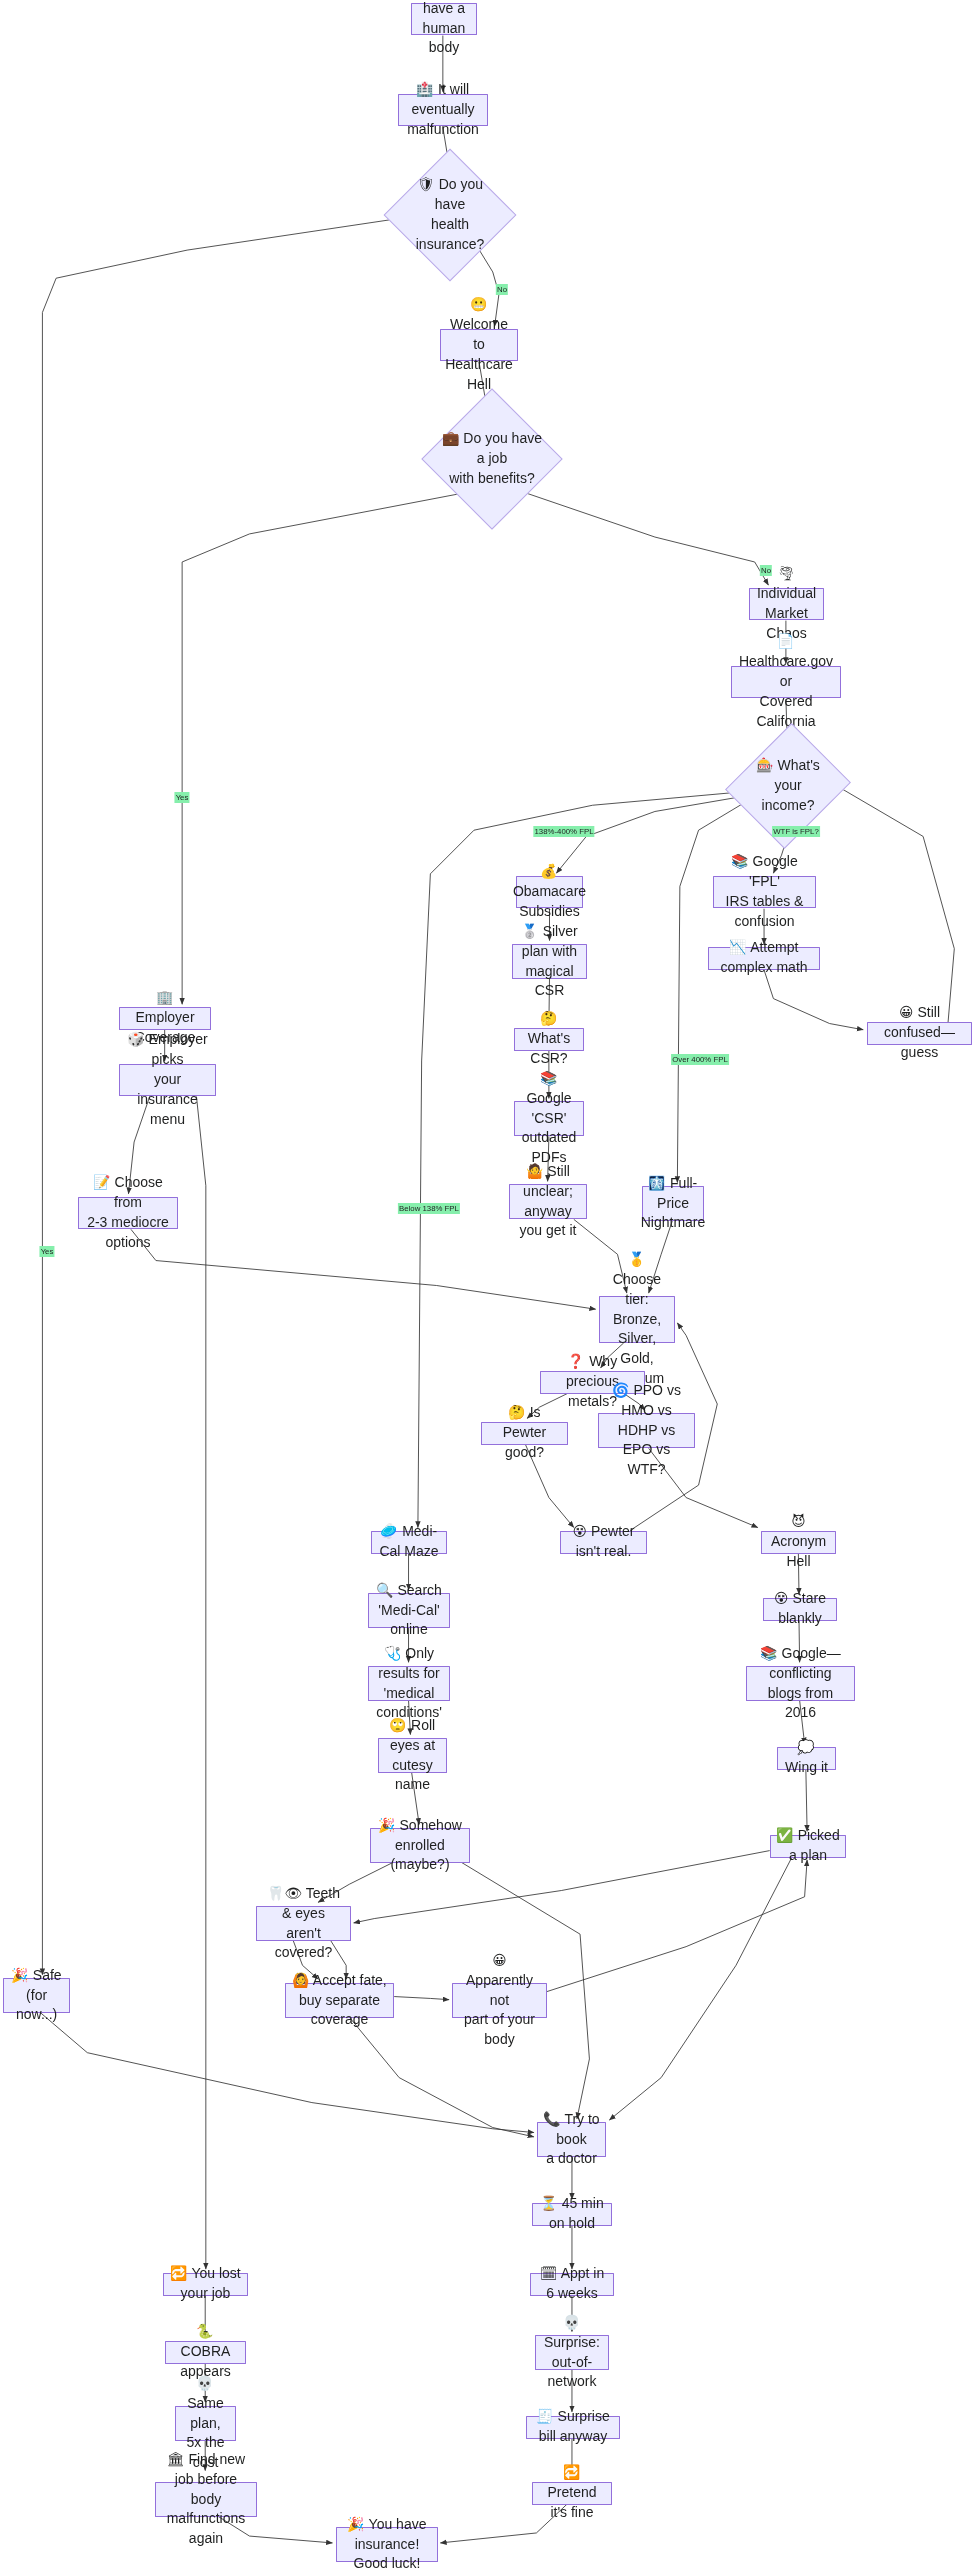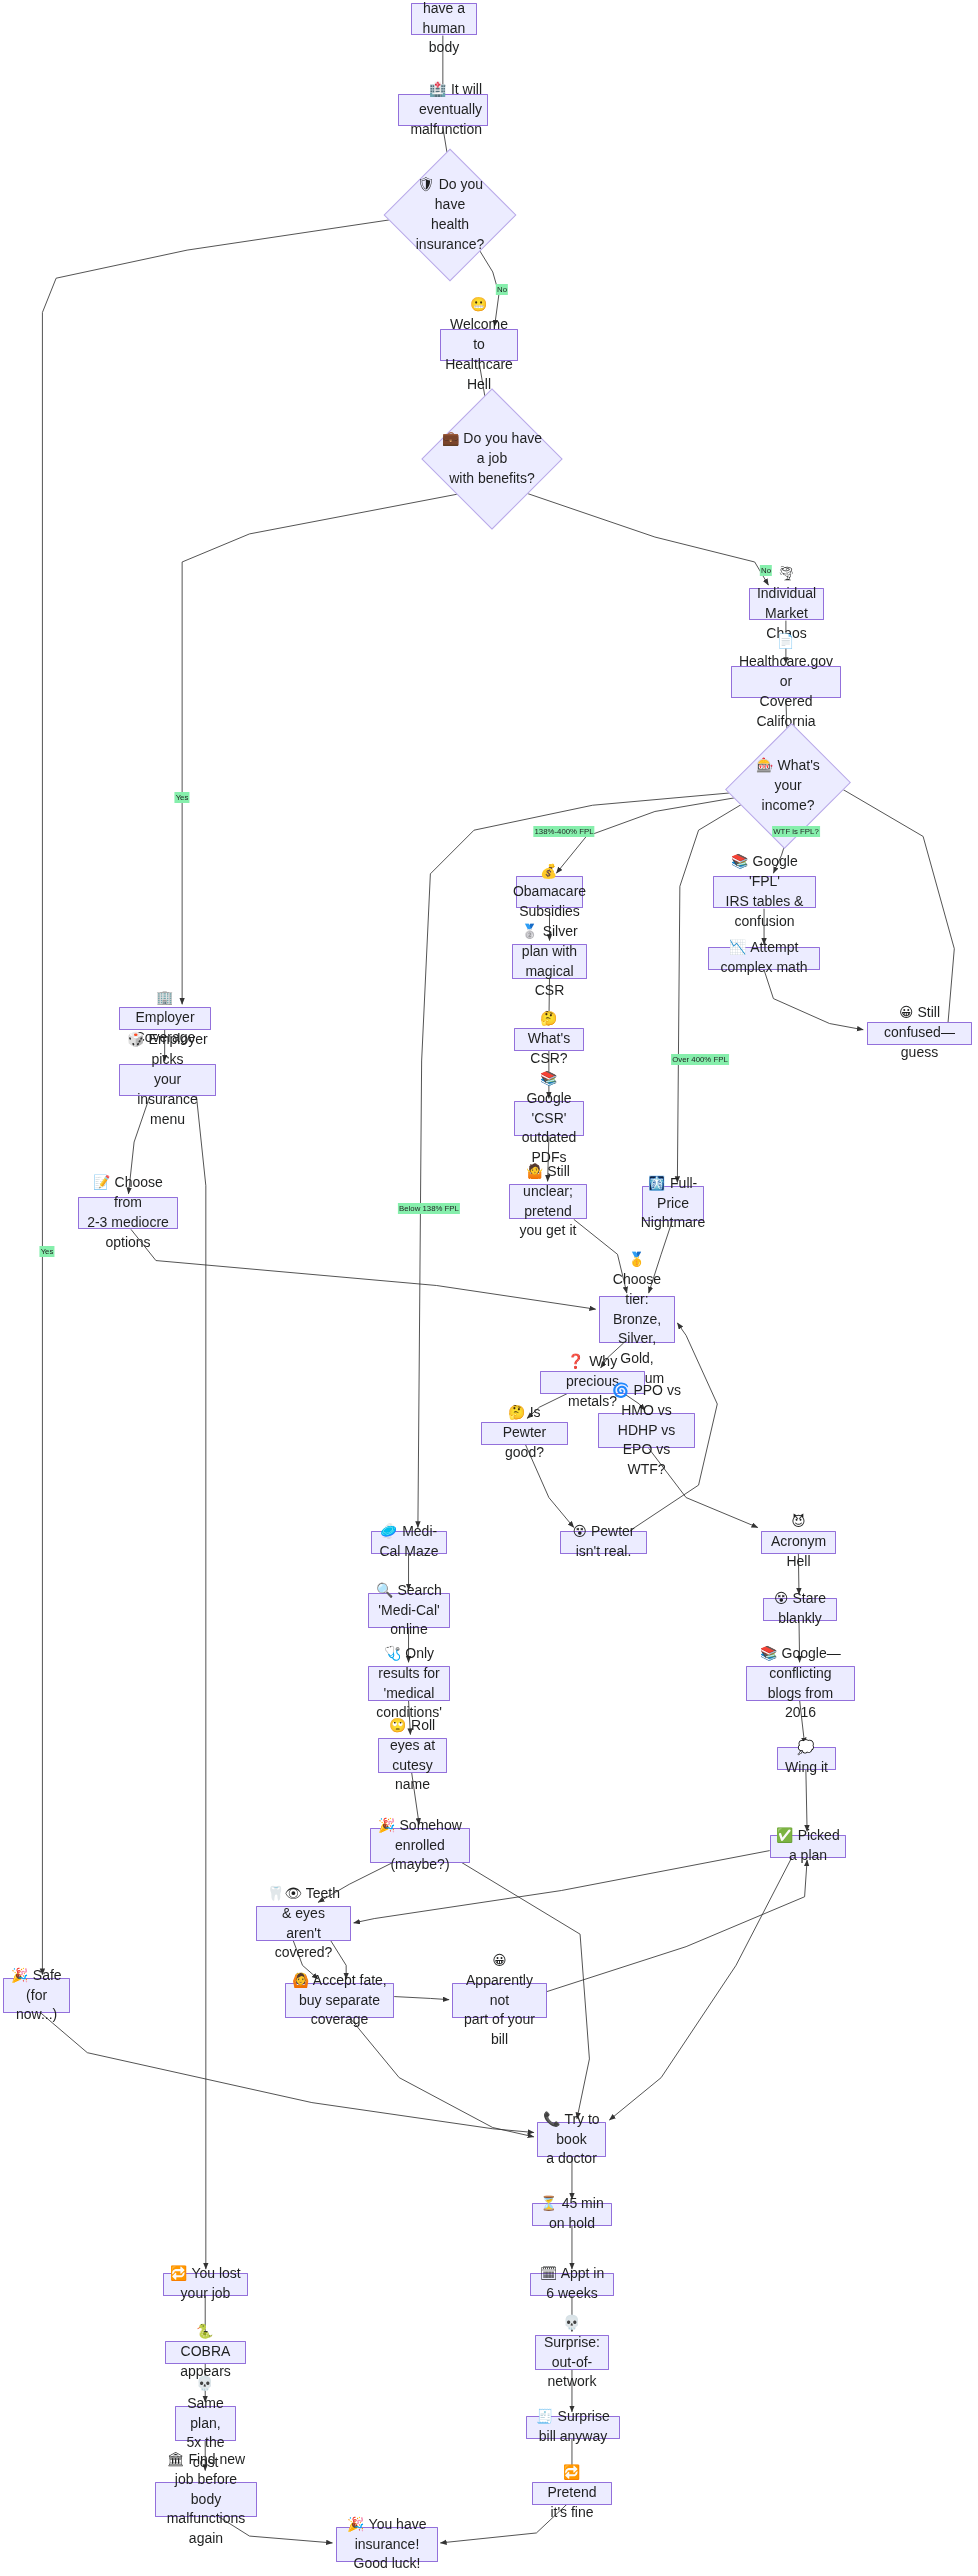--- a/index.html
+++ b/index.html
@@ -197,21 +197,21 @@
 
       <path d="M330,4021 L400,4065 L533,4076"></path>
 
       <path d="M910,4013 L860,4060 L706,4076"></path>
     </g>
   </svg>
 
   <div id="nodes-layer">
       <div class="node" style="left: 411px; top: 2.5px; width: 66px; height: 32px;"><span>🧍 You have a
 human body</span></div>
-      <div class="node" style="left: 398px; top: 94px; width: 90px; height: 32px; text-align: right;"><span>🏥 It will eventually
+      <div class="node" style="left: 398px; top: 94px; width: 90px; height: 32px;"><span>🏥 It will eventually
 malfunction</span></div>
       <div class="node diamond" style="left: 403px; top: 168px; width: 94px; height: 94px;"><div class="dshape"></div><div class="dinner">🛡 Do you have
 health insurance?</div></div>
       <div class="node" style="left: 440px; top: 329px; width: 78px; height: 32px;"><span>😬 Welcome to
 Healthcare Hell</span></div>
       <div class="node diamond" style="left: 442px; top: 409px; width: 100px; height: 100px;"><div class="dshape"></div><div class="dinner">💼 Do you have a job
 with benefits?</div></div>
       <div class="node" style="left: 749px; top: 588px; width: 75px; height: 32px;"><span>🌪 Individual
 Market Chaos</span></div>
       <div class="node" style="left: 731px; top: 666px; width: 110px; height: 32px;"><span>📄 Healthcare.gov or
@@ -228,21 +228,21 @@
       <div class="node" style="left: 119px; top: 1007px; width: 92px; height: 22.5px;"><span>🏢 Employer Coverage</span></div>
       <div class="node" style="left: 867px; top: 1022px; width: 105px; height: 22.5px;"><span>😀 Still confused—guess</span></div>
       <div class="node" style="left: 514px; top: 1028px; width: 70px; height: 22.5px;"><span>🤔 What's CSR?</span></div>
       <div class="node" style="left: 119px; top: 1064px; width: 97px; height: 32px;"><span>🎲 Employer picks
 your insurance menu</span></div>
       <div class="node" style="left: 514px; top: 1101px; width: 70px; height: 35px;"><span>📚 Google 'CSR'
 outdated PDFs</span></div>
       <div class="node" style="left: 78px; top: 1197px; width: 100px; height: 32px;"><span>📝 Choose from
 2-3 mediocre options</span></div>
       <div class="node" style="left: 509px; top: 1184px; width: 78px; height: 35px;"><span>🤷 Still unclear;
-pretend you get it</span></div>
+anyway you get it</span></div>
       <div class="node" style="left: 642px; top: 1186px; width: 62px; height: 35px;"><span>🩻 Full-Price
 Nightmare</span></div>
       <div class="node" style="left: 599px; top: 1296px; width: 76px; height: 47px;"><span>🥇 Choose tier:
 Bronze, Silver,
 Gold, Platinum</span></div>
       <div class="node" style="left: 540px; top: 1371px; width: 105px; height: 22.5px;"><span>❓ Why precious metals?</span></div>
       <div class="node" style="left: 481px; top: 1422px; width: 87px; height: 22.5px;"><span>🤔 Is Pewter good?</span></div>
       <div class="node" style="left: 598px; top: 1413px; width: 97px; height: 35px;"><span>🌀 PPO vs HMO vs
 HDHP vs EPO vs WTF?</span></div>
       <div class="node" style="left: 371px; top: 1531px; width: 76px; height: 22.5px;"><span>🥏 Medi-Cal Maze</span></div>
@@ -261,21 +261,21 @@
       <div class="node" style="left: 370px; top: 1828px; width: 100px; height: 35px;"><span>🎉 Somehow enrolled
 (maybe?)</span></div>
       <div class="node" style="left: 770px; top: 1835px; width: 76px; height: 22.5px;"><span>✅ Picked a plan</span></div>
       <div class="node" style="left: 256px; top: 1906px; width: 95px; height: 35px;"><span>🦷👁 Teeth &amp; eyes
 aren't covered?</span></div>
       <div class="node" style="left: 3.1px; top: 1978px; width: 67px; height: 35px;"><span>🎉 Safe
 (for now...)</span></div>
       <div class="node" style="left: 285px; top: 1983px; width: 109px; height: 35px;"><span>🙆 Accept fate,
 buy separate coverage</span></div>
       <div class="node" style="left: 452px; top: 1983px; width: 95px; height: 35px;"><span>😀 Apparently not
-part of your bill</span></div>
+part of your body</span></div>
       <div class="node" style="left: 537px; top: 2122px; width: 69px; height: 35px;"><span>📞 Try to book
 a doctor</span></div>
       <div class="node" style="left: 532px; top: 2203px; width: 80px; height: 22.5px;"><span>⏳ 45 min on hold</span></div>
       <div class="node" style="left: 530px; top: 2273px; width: 84px; height: 22.5px;"><span>🗓 Appt in 6 weeks</span></div>
       <div class="node" style="left: 163px; top: 2273px; width: 85px; height: 22.5px;"><span>🔁 You lost your job</span></div>
       <div class="node" style="left: 165px; top: 2341px; width: 81px; height: 22.5px;"><span>🐍 COBRA appears</span></div>
       <div class="node" style="left: 535px; top: 2335px; width: 74px; height: 35px;"><span>💀 Surprise:
 out-of-network</span></div>
       <div class="node" style="left: 175px; top: 2406px; width: 61px; height: 35px;"><span>💀 Same plan,
 5x the cost</span></div>

